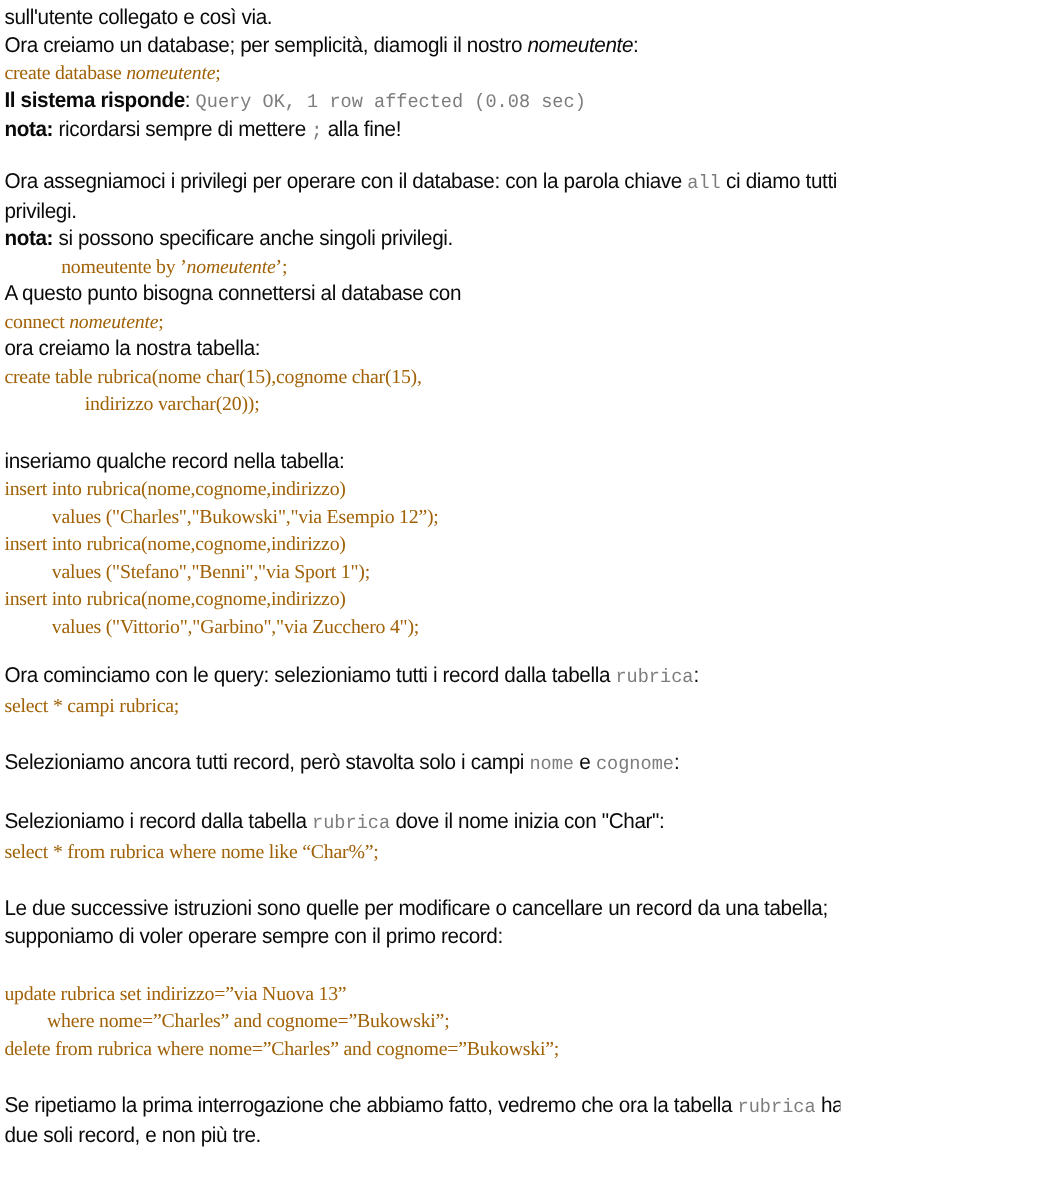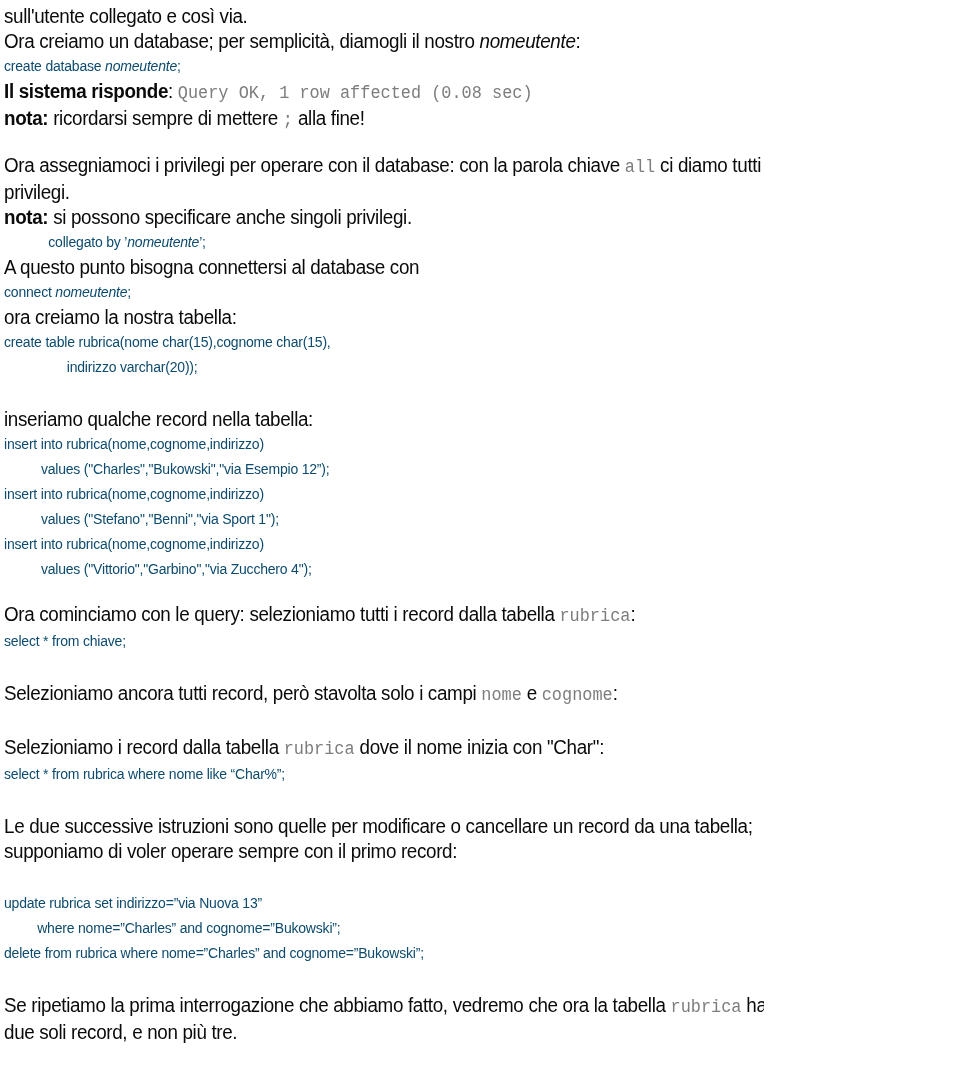--- a/index.html
+++ b/index.html
@@ -31,24 +31,24 @@
     font-size: 19.5px;
     line-height: 25px;
     color: #0a0a0a;
     white-space: pre;
     letter-spacing: -0.35px;
     transform: scaleX(0.965);
     transform-origin: left center;
   }
   
   .code {
-    font-family: Liberation Sans, sans-serif;
-    font-size: 14px;
+    font-family: Liberation Serif, serif;
+    font-size: 18px;
     line-height: 25px;
-    color: #0c4a6e;
+    color: #a16207;
     white-space: pre;
     letter-spacing: -0.2px;
   }
   .b { font-weight: bold; }
   .i { font-style: italic; }
   
   .mono {
     font-family: "Liberation Mono", "DejaVu Sans Mono", monospace;
     font-size: 17.5px;
     color: #7d7d7d;
@@ -75,21 +75,21 @@
 
     <div class="spacer-md"></div>
 
     <div class="prose"><span>Ora assegniamoci i privilegi per operare con il database: con la parola chiave </span><span class="mono">all</span><span> ci diamo tutti i</span></div>
 
     <div class="prose"><span>privilegi.</span></div>
 
     <div class="prose"><span class="b">nota:</span><span> si possono specificare anche singoli privilegi.</span></div>
 
 
-    <div class="code"><span>            collegato by ’</span><span class="i">nomeutente</span><span>’;</span></div>
+    <div class="code"><span>            nomeutente by ’</span><span class="i">nomeutente</span><span>’;</span></div>
 
     <div class="prose"><span>A questo punto bisogna connettersi al database con</span></div>
 
     <div class="code"><span>connect </span><span class="i">nomeutente</span><span>;</span></div>
 
     <div class="prose"><span>ora creiamo la nostra tabella:</span></div>
 
     <div class="code"><span>create table rubrica(nome char(15),cognome char(15),</span></div>
     <div class="code"><span>                 indirizzo varchar(20));</span></div>
 
@@ -101,21 +101,21 @@
     <div class="code"><span>          values ("Charles","Bukowski","via Esempio 12”);</span></div>
     <div class="code"><span>insert into rubrica(nome,cognome,indirizzo)</span></div>
     <div class="code"><span>          values ("Stefano","Benni","via Sport 1");</span></div>
     <div class="code"><span>insert into rubrica(nome,cognome,indirizzo)</span></div>
     <div class="code"><span>          values ("Vittorio","Garbino","via Zucchero 4");</span></div>
 
     <div class="spacer-md"></div>
 
     <div class="prose"><span>Ora cominciamo con le query: selezioniamo tutti i record dalla tabella </span><span class="mono">rubrica</span><span>:</span></div>
 
-    <div class="code"><span>select * from chiave;</span></div>
+    <div class="code"><span>select * campi rubrica;</span></div>
 
     <div class="spacer-lg"></div>
 
     <div class="prose"><span>Selezioniamo ancora tutti record, però stavolta solo i campi </span><span class="mono">nome</span><span> e </span><span class="mono">cognome</span><span>:</span></div>
 
 
     <div class="spacer-lg"></div>
 
     <div class="prose"><span>Selezioniamo i record dalla tabella </span><span class="mono">rubrica</span><span> dove il nome inizia con "Char":</span></div>
 

